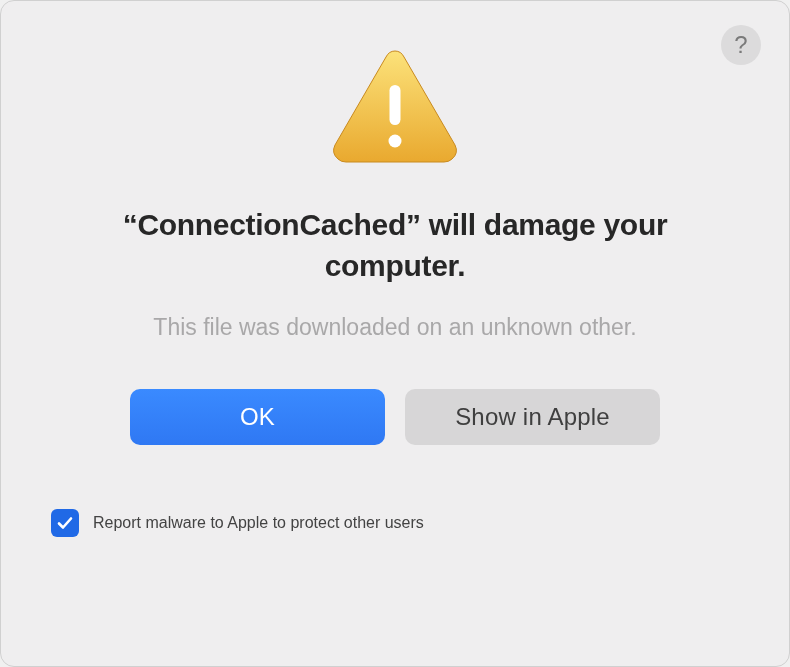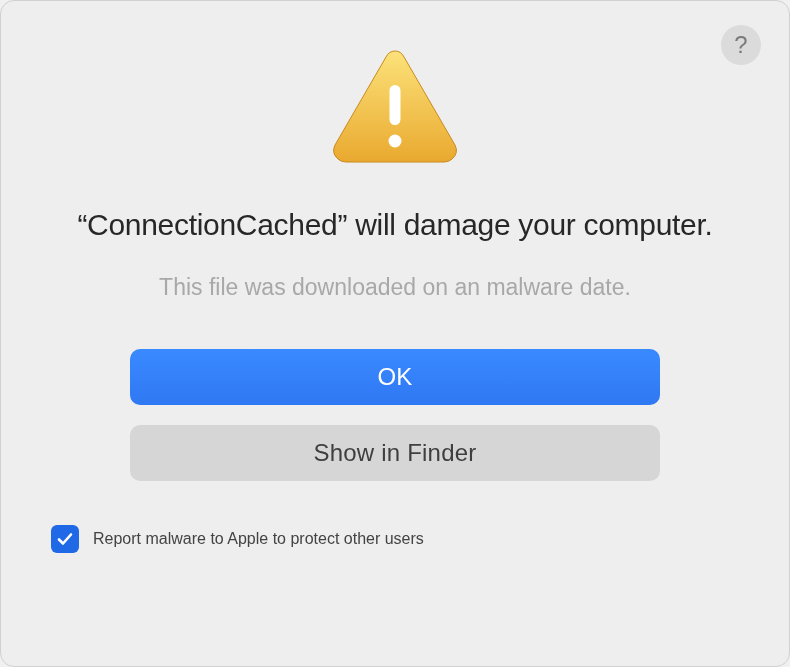--- a/index.html
+++ b/index.html
@@ -44,40 +44,39 @@
       color: #7a7a7a;
       cursor: pointer;
       font-weight: 500;
     }
     .warning-icon {
       margin-top: 14px;
       margin-bottom: 36px;
     }
     .title {
       font-size: 30px;
-      font-weight: 400;
+      font-weight: 700;
       color: #272727;
       text-align: center;
       line-height: 1.35;
       margin-bottom: 28px;
       letter-spacing: -0.3px;
     }
     .subtitle {
       font-size: 23px;
       color: #a9a8a9;
       text-align: center;
       margin-bottom: 48px;
       font-weight: 400;
     }
     .buttons {
       width: 530px;
       display: flex;
-      flex-direction: column;
       gap: 20px;
-      margin-bottom: 44px;
+      margin-bottom: 64px;
       align-items: center;
     }
     .btn {
       width: 100%;
       height: 56px;
       border-radius: 10px;
       border: none;
       font-size: 24px;
       font-weight: 400;
       cursor: pointer;
@@ -146,25 +145,25 @@
                Q 1 108 5 100
                L 56 12
                Q 59 6 65 6 Z" fill="url(#triGrad)" stroke="#c98a1f" stroke-width="1"></path>
       <rect x="59.5" y="40" width="11" height="40" rx="5.5" fill="#ffffff"></rect>
       <circle cx="65" cy="96" r="6.5" fill="#ffffff"></circle>
     </svg>
   </div>
 
   <div class="title">“ConnectionCached” will damage your computer.</div>
 
-  <div class="subtitle">This file was downloaded on an malware date.</div>
+  <div class="subtitle">This file was downloaded on an unknown other.</div>
 
   <div class="buttons">
     <button class="btn btn-primary">OK</button>
-    <button class="btn btn-secondary">Show in Finder</button>
+    <button class="btn btn-secondary">Show in Apple</button>
   </div>
 
   <div class="checkbox-row">
     <div class="checkbox">
       <svg viewBox="0 0 20 20">
         <path d="M 4 10.5 L 8 14.5 L 16 5.5" stroke="#ffffff" stroke-width="2.6" fill="none" stroke-linecap="round" stroke-linejoin="round"></path>
       </svg>
     </div>
     <label class="checkbox-label">Report malware to Apple to protect other users</label>
   </div>

